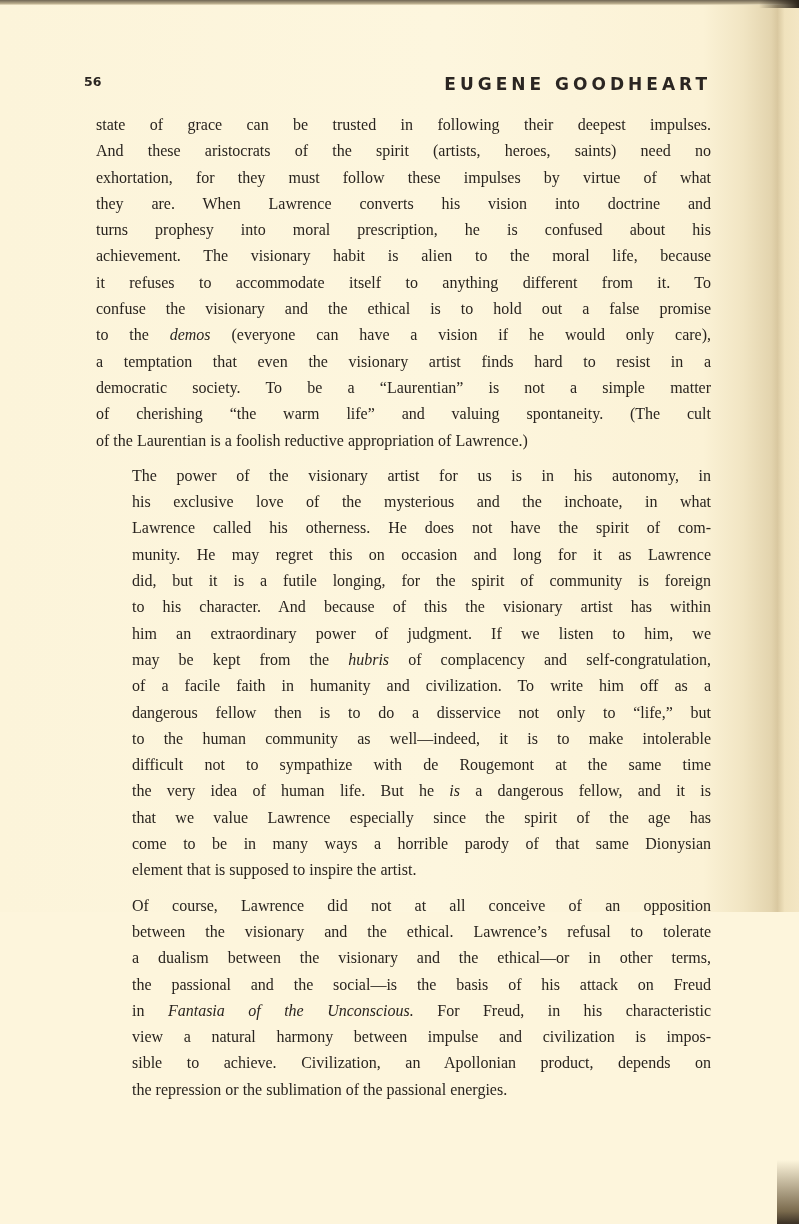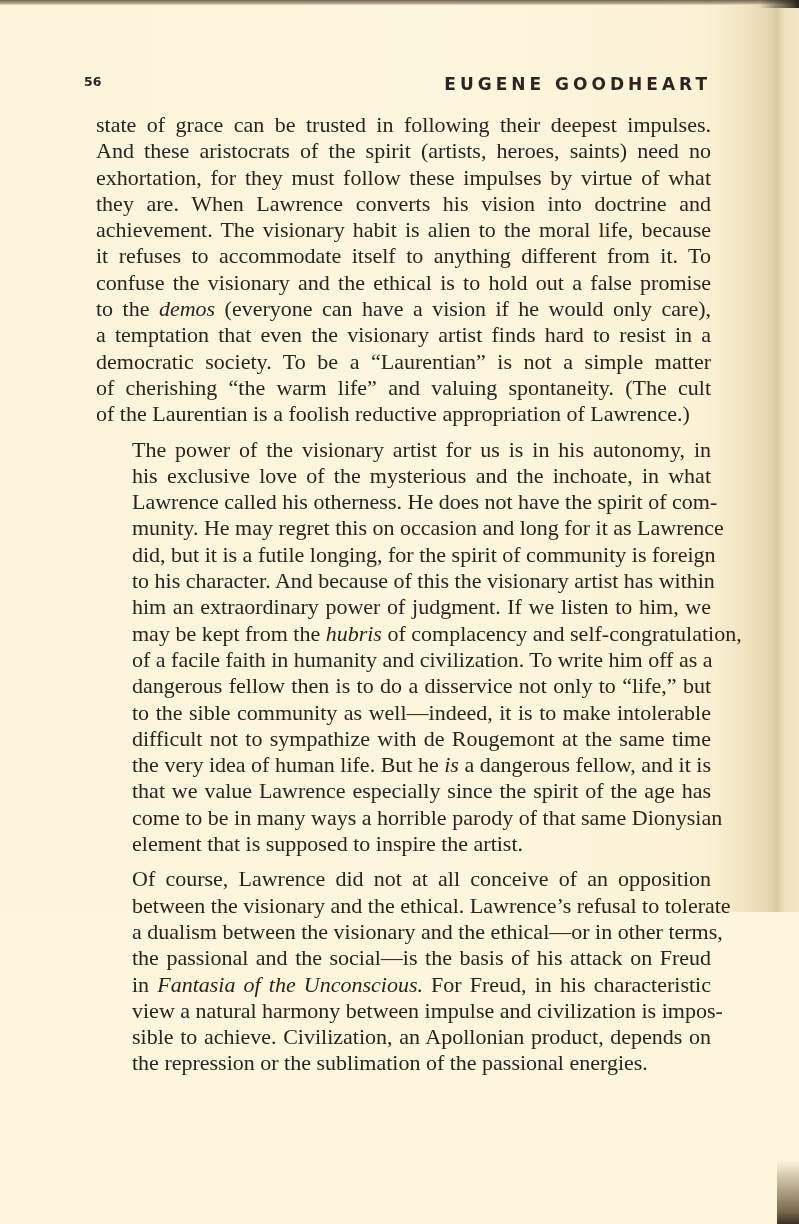--- a/index.html
+++ b/index.html
@@ -30,21 +30,21 @@
       color: #2b2622;
     }
     .page-number {
       position: absolute; left: 0; top: 0; font-size: 12.5px; letter-spacing: 0;
     }
     .author-name {
       position: absolute; right: 0; top: 0; font-size: 17px; letter-spacing: 4px;
     }
     .body-text {
       position: absolute; left: 96px; top: 112px; width: 615px;
-      font-family: "Liberation Serif", serif; font-size: 22px;
+      font-family: "Liberation Serif", serif; font-size: 16px;
       line-height: 26.3px; color: #29241f;
       text-align: justify;
     }
     .body-text p { margin: 0; }
     .body-text p.indent { text-indent: 36px; margin-top: 9px; }
     .body-text em { font-style: italic; }
     .line { display: block; text-align: justify; text-align-last: justify; white-space: nowrap; }
     .line.last { text-align-last: left; }
   </style>
 </head>
@@ -58,41 +58,42 @@
     <span class="page-number">56</span>
     <span class="author-name">EUGENE GOODHEART</span>
   </div>
 
   <div class="body-text" id="body-text">
       <p>
         <span class="line">state of grace can be trusted in following their deepest impulses.</span>
         <span class="line">And these aristocrats of the spirit (artists, heroes, saints) need no</span>
         <span class="line">exhortation, for they must follow these impulses by virtue of what</span>
         <span class="line">they are. When Lawrence converts his vision into doctrine and</span>
+        <span class="line">turns prophesy into moral prescription, he is confused about his</span>
         <span class="line">achievement. The visionary habit is alien to the moral life, because</span>
         <span class="line">it refuses to accommodate itself to anything different from it. To</span>
         <span class="line">confuse the visionary and the ethical is to hold out a false promise</span>
         <span class="line">to the <em>demos</em> (everyone can have a vision if he would only care),</span>
         <span class="line">a temptation that even the visionary artist finds hard to resist in a</span>
         <span class="line">democratic society. To be a “Laurentian” is not a simple matter</span>
         <span class="line">of cherishing “the warm life” and valuing spontaneity. (The cult</span>
         <span class="line last">of the Laurentian is a foolish reductive appropriation of Lawrence.)</span>
       </p>
       <p class="indent">
         <span class="line">The power of the visionary artist for us is in his autonomy, in</span>
         <span class="line">his exclusive love of the mysterious and the inchoate, in what</span>
         <span class="line">Lawrence called his otherness. He does not have the spirit of com-</span>
         <span class="line">munity. He may regret this on occasion and long for it as Lawrence</span>
         <span class="line">did, but it is a futile longing, for the spirit of community is foreign</span>
         <span class="line">to his character. And because of this the visionary artist has within</span>
         <span class="line">him an extraordinary power of judgment. If we listen to him, we</span>
         <span class="line">may be kept from the <em>hubris</em> of complacency and self-congratulation,</span>
         <span class="line">of a facile faith in humanity and civilization. To write him off as a</span>
         <span class="line">dangerous fellow then is to do a disservice not only to “life,” but</span>
-        <span class="line">to the sible community as well—indeed, it is to make intolerable</span>
+        <span class="line">to the human community as well—indeed, it is to make intolerable</span>
         <span class="line">difficult not to sympathize with de Rougemont at the same time</span>
         <span class="line">the very idea of human life. But he <em>is</em> a dangerous fellow, and it is</span>
         <span class="line">that we value Lawrence especially since the spirit of the age has</span>
         <span class="line">come to be in many ways a horrible parody of that same Dionysian</span>
         <span class="line last">element that is supposed to inspire the artist.</span>
       </p>
       <p class="indent">
         <span class="line">Of course, Lawrence did not at all conceive of an opposition</span>
         <span class="line">between the visionary and the ethical. Lawrence’s refusal to tolerate</span>
         <span class="line">a dualism between the visionary and the ethical—or in other terms,</span>

